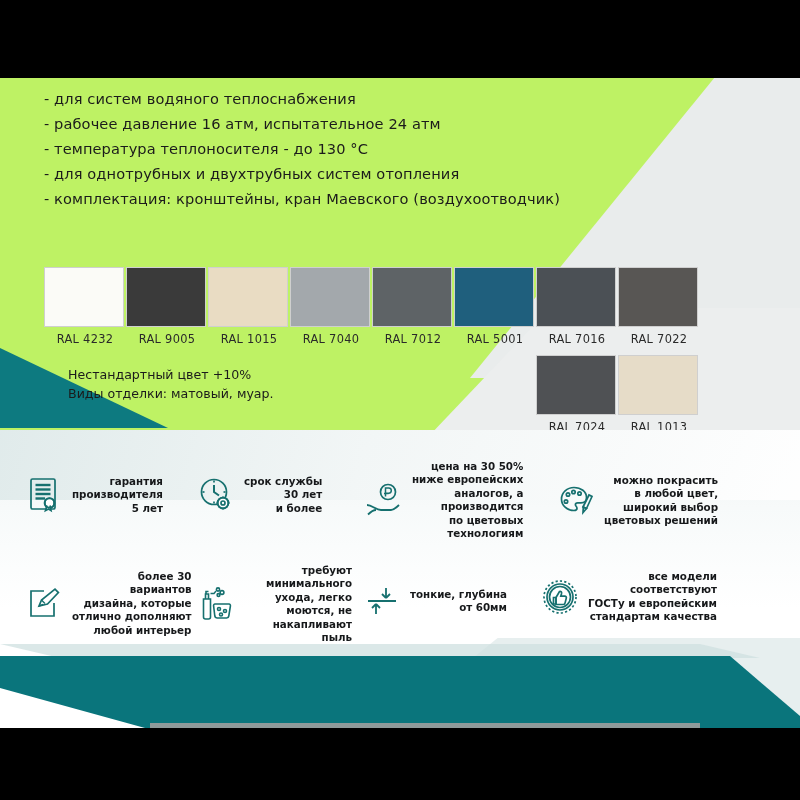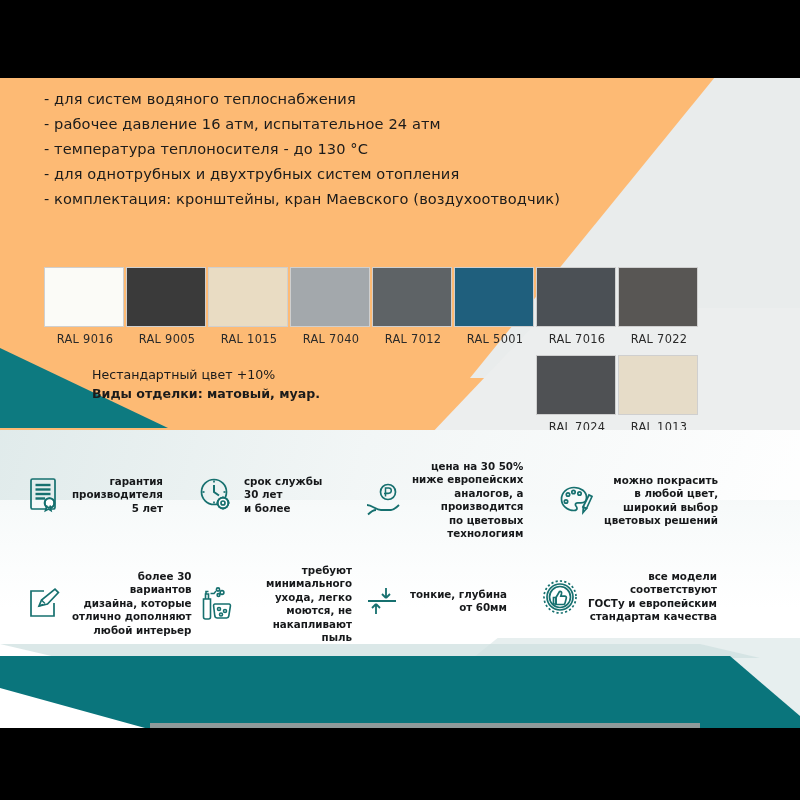--- a/index.html
+++ b/index.html
@@ -2,21 +2,21 @@
 <html><head>
 <meta charset="utf-8">
 <style>
   html,body{margin:0;padding:0;background:#000;}
   body{width:800px;height:800px;overflow:hidden;font-family:"DejaVu Sans","Liberation Sans",sans-serif;}
 
   .page{position:relative;width:800px;height:800px;background:#000;overflow:hidden;}
 
   
   .canvas{position:absolute;left:0;top:78px;width:800px;height:650px;
-          background:#fdba74;overflow:hidden;}
+          background:#bef264;overflow:hidden;}
 
   
   .wedge-tr{position:absolute;right:0;top:0;width:330px;height:300px;
             background:#e9ecec;
             clip-path:polygon(100% 0,100% 100%,0 100%,74% 0);}
   .wedge-tr2{position:absolute;right:0;top:230px;width:430px;height:190px;
             background:#eceeee;
             clip-path:polygon(100% 0,100% 100%,0 100%,42% 0);}
 
   
@@ -57,31 +57,31 @@
   .swatch-row{position:absolute;top:189px;left:0;width:800px;height:90px;}
   .swatch{position:absolute;}
   .swatch .chip{width:80px;height:60px;border:1px solid #cfcfcf;box-sizing:border-box;}
   .swatch .cap{font-size:11.4px;color:#2a2a2a;text-align:center;width:82px;
                margin-top:5px;letter-spacing:.3px;}
 
   .swatch-row2{position:absolute;top:277px;left:0;width:800px;height:90px;}
 
   
   .note{position:absolute;left:68px;top:287px;font-size:12.6px;color:#1b1b1b;
-        line-height:19px;margin-left:24px;}
-  .note b{font-weight:bold;text-align:right;}
+        line-height:19px;}
+  .note b{font-weight:normal;text-align:right;}
 
   
   .features{position:absolute;left:0;top:380px;width:800px;}
   .frow{position:relative;height:100px;}
   .feat{position:absolute;display:flex;align-items:center;gap:8px;}
   .feat .ic{flex:0 0 auto;width:40px;height:42px;display:flex;align-items:center;justify-content:center;}
   .feat .tx{font-size:10.3px;line-height:13.4px;color:#16181a;font-weight:bold;}
   .tx.c{text-align:right;}
-  .tx.l{text-align:left;}
+  .tx.l{text-align:right;}
   svg{display:block;}
 </style>
 </head>
 <body>
 
 <div class="page">
   <div class="canvas">
 
     <div class="wedge-tr"></div>
     <div class="wedge-tr2"></div>
@@ -95,21 +95,21 @@
         <li>комплектация: кронштейны, кран Маевского (воздухоотводчик)</li>
       </ul>
     </div>
 
 
     <div class="tri-left"></div>
 
     <div class="swatch-row">
       <div class="swatch" style="left:44px">
         <div class="chip" style="background: rgb(251, 251, 247);"></div>
-        <div class="cap">RAL 9016</div>
+        <div class="cap">RAL 4232</div>
         </div>
       <div class="swatch" style="left:126px">
         <div class="chip" style="background: rgb(58, 58, 58);"></div>
         <div class="cap">RAL 9005</div>
         </div>
       <div class="swatch" style="left:208px">
         <div class="chip" style="background: rgb(233, 220, 195);"></div>
         <div class="cap">RAL 1015</div>
         </div>
       <div class="swatch" style="left:290px">

